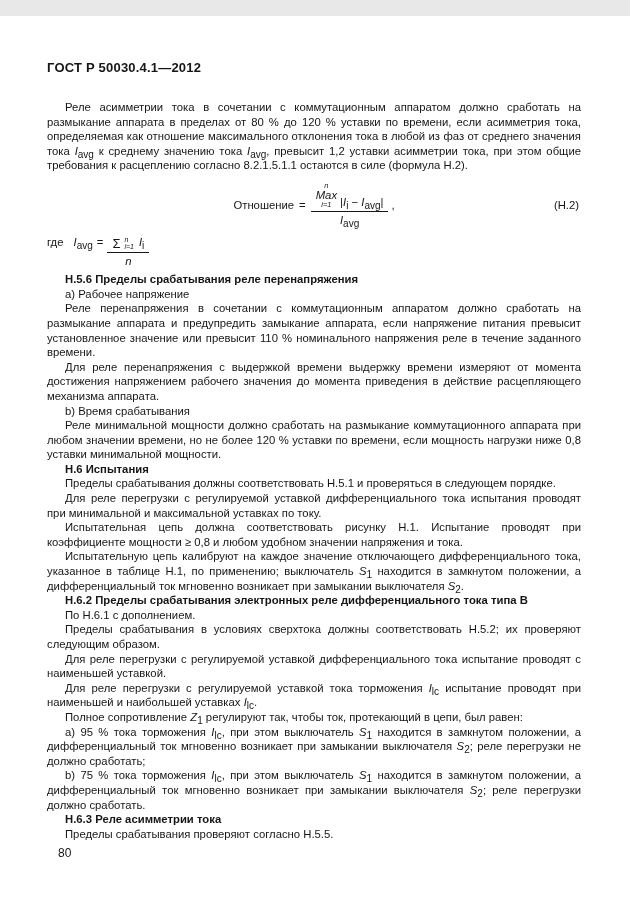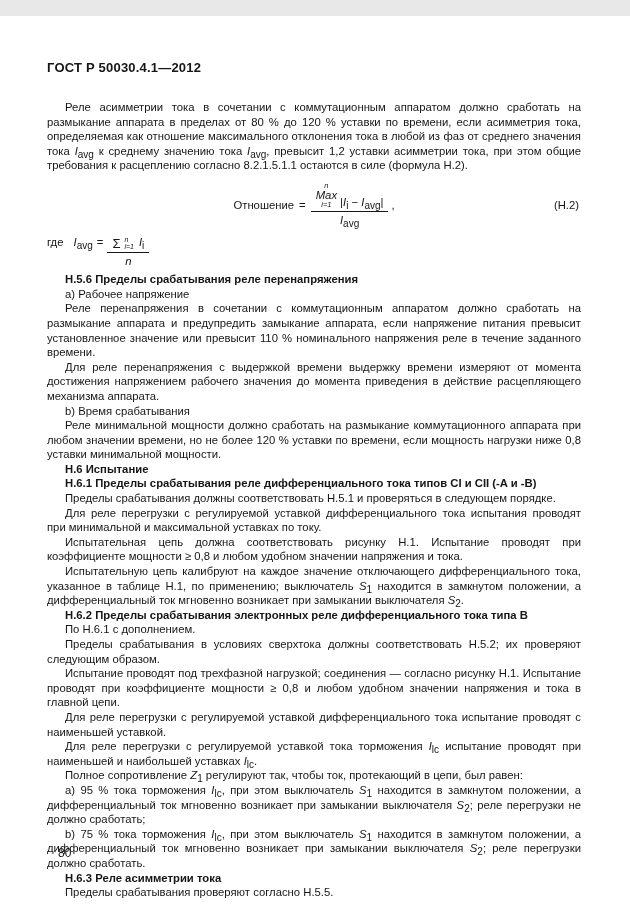--- a/index.html
+++ b/index.html
@@ -103,30 +103,28 @@
         <span class="den"><i>n</i></span>
       </span>
     </div>
 
     <p class="h">Н.5.6 Пределы срабатывания реле перенапряжения</p>
     <p>a) Рабочее напряжение</p>
     <p>Реле перенапряжения в сочетании с коммутационным аппаратом должно сработать на размыкание аппарата и предупредить замыкание аппарата, если напряжение питания превысит установленное значение или превысит 110 % номинального напряжения реле в течение заданного времени.</p>
     <p>Для реле перенапряжения с выдержкой времени выдержку времени измеряют от момента достижения напряжением рабочего значения до момента приведения в действие расцепляющего механизма аппарата.</p>
     <p>b) Время срабатывания</p>
     <p>Реле минимальной мощности должно сработать на размыкание коммутационного аппарата при любом значении времени, но не более 120 % уставки по времени, если мощность нагрузки ниже 0,8 уставки минимальной мощности.</p>
-    <p class="h">Н.6 Испытание</p>
-    <p class="h">Н.6.1 Пределы срабатывания реле дифференциального тока типов CI и CII (-A и -B)</p>
+    <p class="h">Н.6 Испытания</p>
     <p>Пределы срабатывания должны соответствовать Н.5.1 и проверяться в следующем порядке.</p>
     <p>Для реле перегрузки с регулируемой уставкой дифференциального тока испытания проводят при минимальной и максимальной уставках по току.</p>
     <p>Испытательная цепь должна соответствовать рисунку Н.1. Испытание проводят при коэффициенте мощности ≥ 0,8 и любом удобном значении напряжения и тока.</p>
     <p>Испытательную цепь калибруют на каждое значение отключающего дифференциального тока, указанное в таблице Н.1, по применению; выключатель <i>S</i><sub>1</sub> находится в замкнутом положении, а дифференциальный ток мгновенно возникает при замыкании выключателя <i>S</i><sub>2</sub>.</p>
     <p class="h">Н.6.2 Пределы срабатывания электронных реле дифференциального тока типа В</p>
     <p>По Н.6.1 с дополнением.</p>
     <p>Пределы срабатывания в условиях сверхтока должны соответствовать Н.5.2; их проверяют следующим образом.</p>
-    <p>Испытание проводят под трехфазной нагрузкой; соединения — согласно рисунку Н.1. Испытание проводят при коэффициенте мощности ≥ 0,8 и любом удобном значении напряжения и тока в главной цепи.</p>
     <p>Для реле перегрузки с регулируемой уставкой дифференциального тока испытание проводят с наименьшей уставкой.</p>
     <p>Для реле перегрузки с регулируемой уставкой тока торможения <i>I</i><sub>lc</sub> испытание проводят при наименьшей и наибольшей уставках <i>I</i><sub>lc</sub>.</p>
     <p>Полное сопротивление <i>Z</i><sub>1</sub> регулируют так, чтобы ток, протекающий в цепи, был равен:</p>
     <p>a) 95 % тока торможения <i>I</i><sub>lc</sub>, при этом выключатель <i>S</i><sub>1</sub> находится в замкнутом положении, а дифференциальный ток мгновенно возникает при замыкании выключателя <i>S</i><sub>2</sub>; реле перегрузки не должно сработать;</p>
     <p>b) 75 % тока торможения <i>I</i><sub>lc</sub>, при этом выключатель <i>S</i><sub>1</sub> находится в замкнутом положении, а дифференциальный ток мгновенно возникает при замыкании выключателя <i>S</i><sub>2</sub>; реле перегрузки должно сработать.</p>
     <p class="h">Н.6.3 Реле асимметрии тока</p>
     <p>Пределы срабатывания проверяют согласно Н.5.5.</p>
 
   </div>
 

